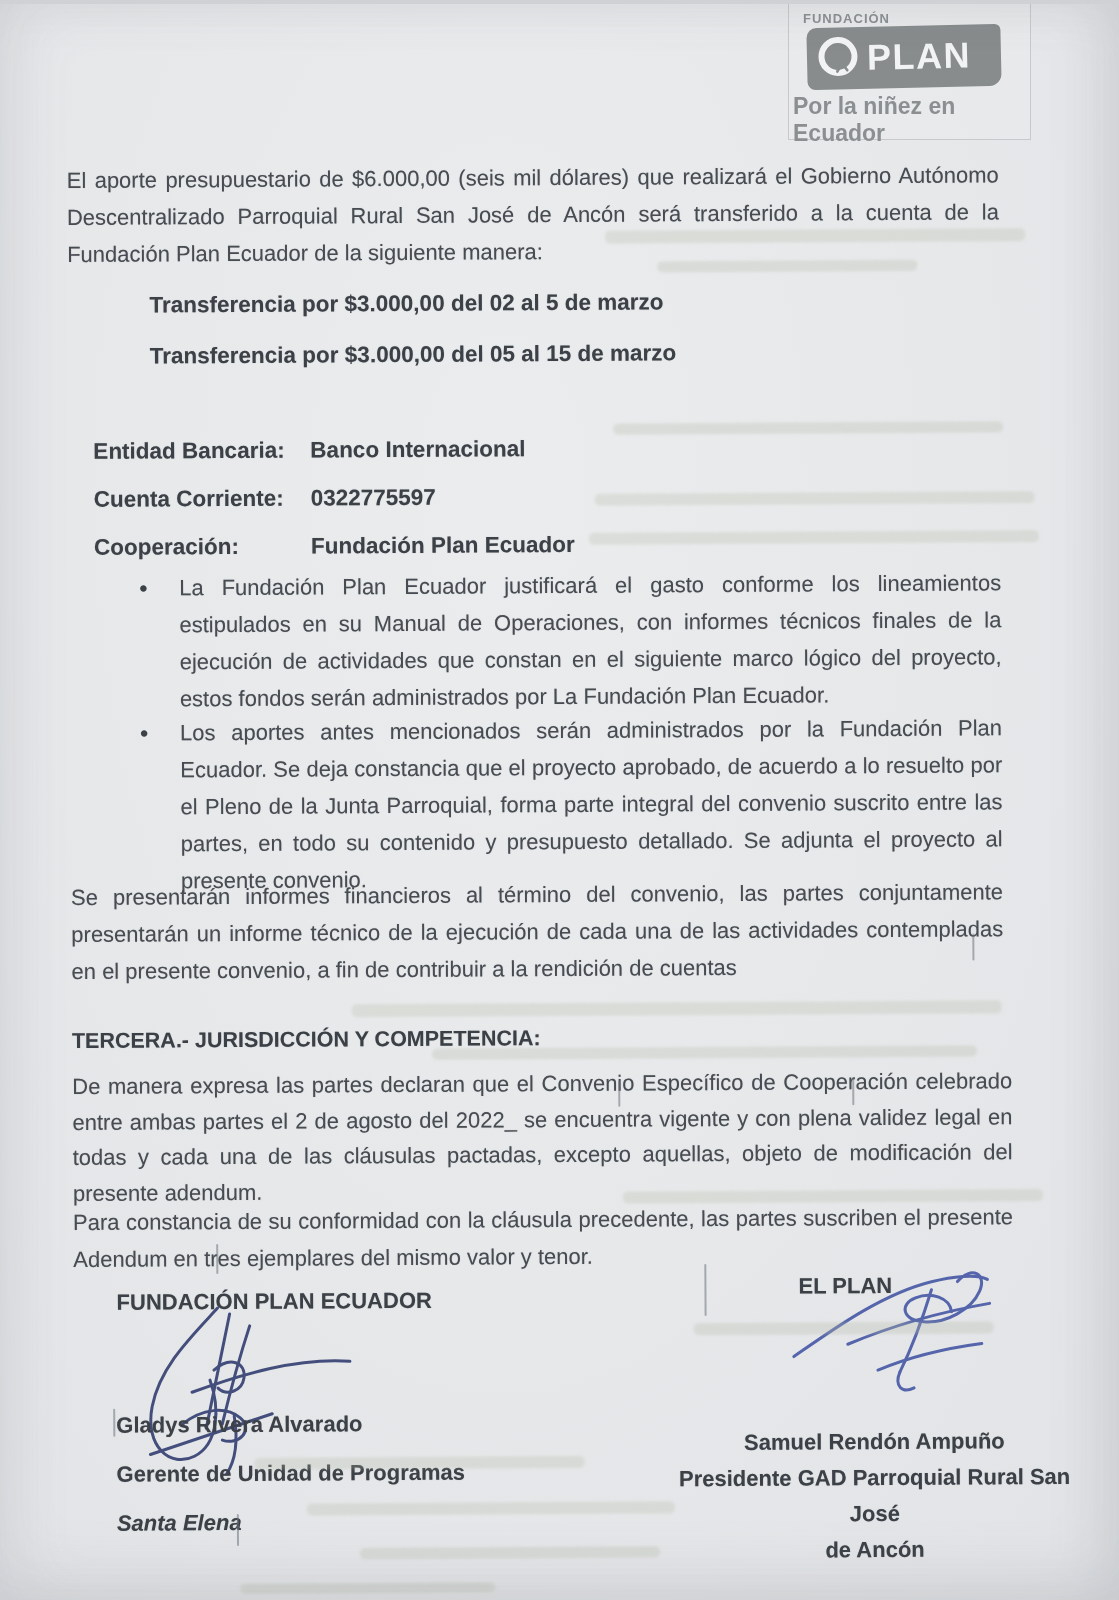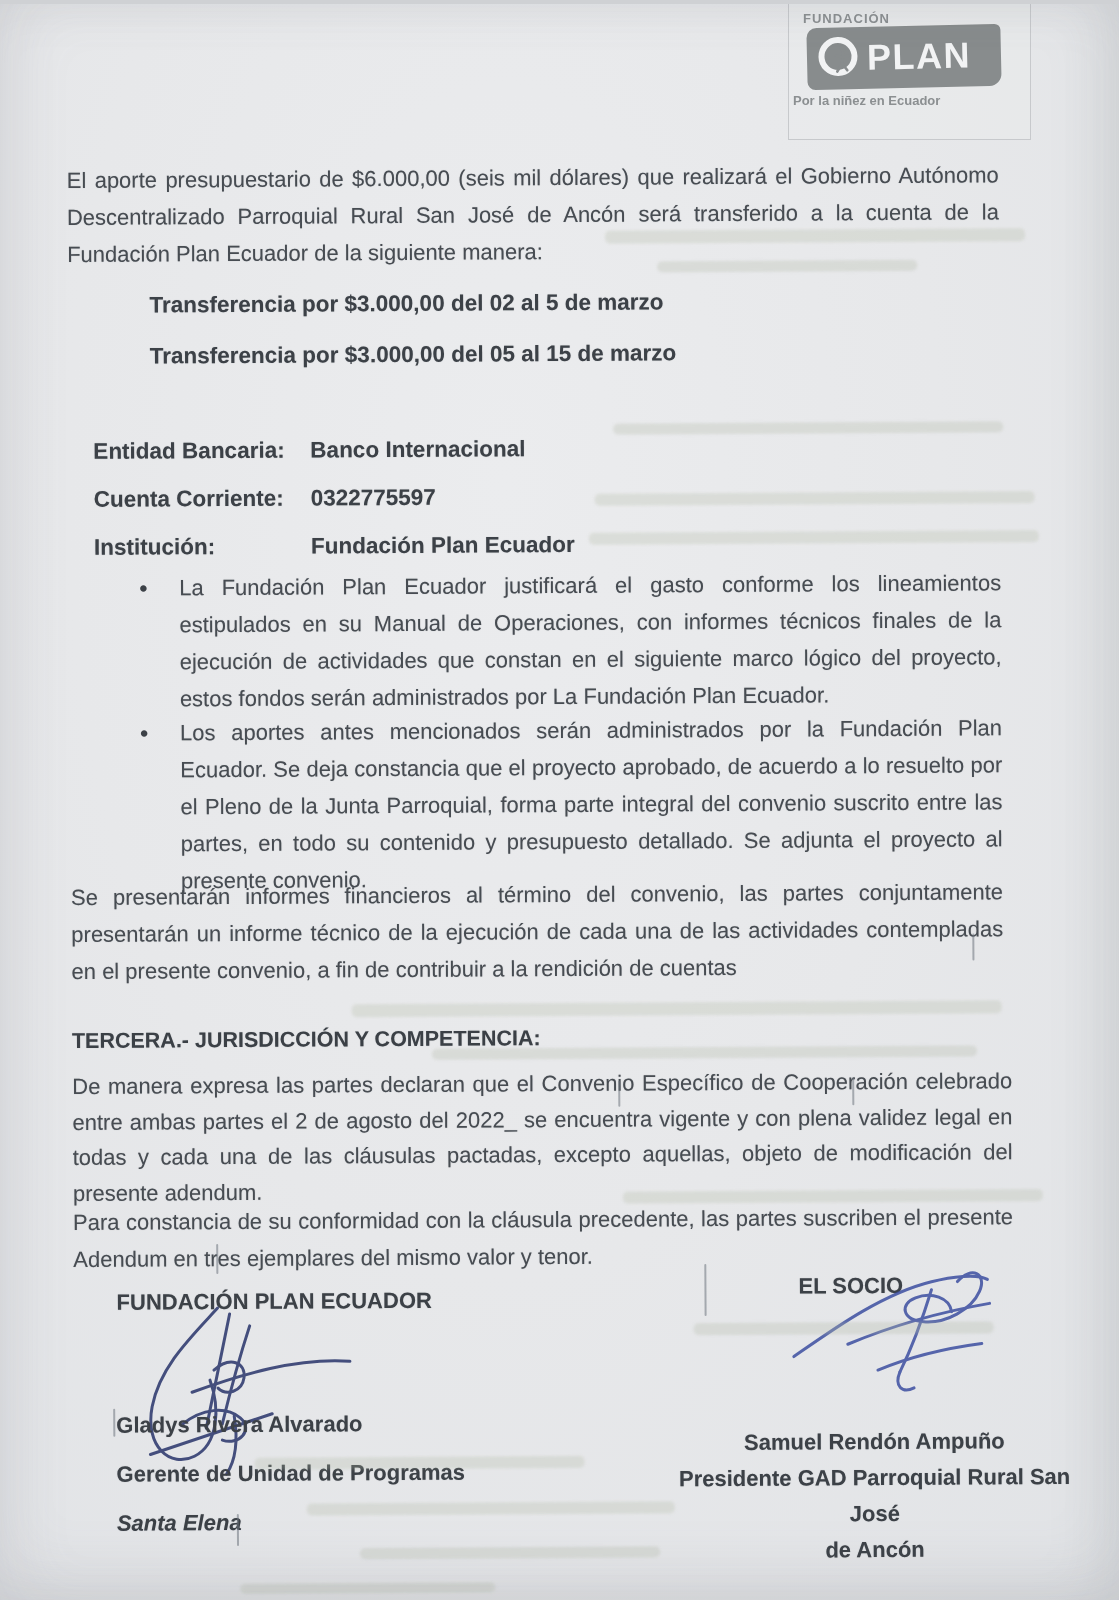--- a/index.html
+++ b/index.html
@@ -22,21 +22,21 @@
        text-shadow:0 0 1px rgba(70,75,82,0.30);}
   
   .logo-box{position:absolute;left:788px;top:-2px;width:241px;height:136px;
             border:1px solid #c7c9cc;background:rgba(236,237,239,0.35);}
   .logo-fundacion{position:absolute;left:14px;top:8px;font-size:13px;font-weight:bold;
                   letter-spacing:1px;color:#8b8f91;}
   .logo-banner{position:absolute;left:18px;top:23px;width:194px;height:62px;
                background:#888c8d;border-radius:10px 6px 12px 8px;transform:rotate(-1.3deg);
                display:flex;align-items:center;padding-left:8px;box-sizing:border-box;}
   .logo-plan-text{color:#f2f3f4;font-size:36px;font-weight:800;letter-spacing:1.5px;margin-left:6px;}
-  .logo-tagline{position:absolute;left:4px;top:90px;width:210px;font-size:13px;font-weight:bold;
+  .logo-tagline{position:absolute;left:4px;top:90px;width:210px;font-size:23px;font-weight:bold;
                 color:#8b8f91;}
   
   .transfer{position:absolute;left:152px;font-size:22.5px;font-weight:bold;color:#3c4147;
             text-shadow:0 0 1px rgba(70,75,82,0.30);}
   .bank-label{position:absolute;left:95px;font-size:22.5px;font-weight:bold;color:#3c4147;
               text-shadow:0 0 1px rgba(70,75,82,0.30);}
   .bank-value{position:absolute;left:312px;font-size:22.5px;font-weight:bold;color:#3c4147;
               text-shadow:0 0 1px rgba(70,75,82,0.30);}
   
   .bullet-dot{position:absolute;left:140px;font-size:24px;color:#3c4147;}
@@ -87,39 +87,39 @@
 
     <p class="txt" style="left:70px;top:155px;width:932px;margin:0;">El aporte presupuestario de $6.000,00 (seis mil dólares) que realizará el Gobierno Autónomo Descentralizado Parroquial Rural San José de Ancón será transferido a la cuenta de la Fundación Plan Ecuador de la siguiente manera:</p>
 
     <div class="transfer" style="top:286px;">Transferencia por $3.000,00 del 02 al 5 de marzo</div>
     <div class="transfer" style="top:337px;">Transferencia por $3.000,00 del 05 al 15 de marzo</div>
 
     <div class="bank-label" style="top:432px;">Entidad Bancaria:</div>
     <div class="bank-value" style="top:432px;">Banco Internacional</div>
     <div class="bank-label" style="top:480px;">Cuenta Corriente:</div>
     <div class="bank-value" style="top:480px;">0322775597</div>
-    <div class="bank-label" style="top:528px;">Institución:</div>
+    <div class="bank-label" style="top:528px;">Cooperación:</div>
     <div class="bank-value" style="top:528px;">Fundación Plan Ecuador</div>
 
     <span class="bullet-dot" style="top:568px;">•</span>
     <p class="bullet-text" style="top:563px;margin:0;">La Fundación Plan Ecuador justificará el gasto conforme los lineamientos estipulados en su Manual de Operaciones, con informes técnicos finales de la ejecución de actividades que constan en el siguiente marco lógico del proyecto, estos fondos serán administrados por La Fundación Plan Ecuador.</p>
 
     <span class="bullet-dot" style="top:713px;">•</span>
     <p class="bullet-text" style="top:708px;margin:0;">Los aportes antes mencionados serán administrados por la Fundación Plan Ecuador. Se deja constancia que el proyecto aprobado, de acuerdo a lo resuelto por el Pleno de la Junta Parroquial, forma parte integral del convenio suscrito entre las partes, en todo su contenido y presupuesto detallado. Se adjunta el proyecto al presente convenio.</p>
 
     <p class="txt" style="left:70px;top:872px;width:932px;margin:0;">Se presentarán informes financieros al término del convenio, las partes conjuntamente presentarán un informe técnico de la ejecución de cada una de las actividades contempladas en el presente convenio, a fin de contribuir a la rendición de cuentas</p>
 
     <div class="heading" style="top:1022px;">TERCERA.- JURISDICCIÓN Y COMPETENCIA:</div>
 
     <p class="txt" style="left:70px;top:1062px;width:940px;margin:0;line-height:35.5px;">De manera expresa las partes declaran que el Convenio Específico de Cooperación celebrado entre ambas partes el 2 de agosto del 2022_ se encuentra vigente y con plena validez legal en todas y cada una de las cláusulas pactadas, excepto aquellas, objeto de modificación del presente adendum.</p>
 
     <p class="txt" style="left:70px;top:1197px;width:940px;margin:0;">Para constancia de su conformidad con la cláusula precedente, las partes suscriben el presente Adendum en tres ejemplares del mismo valor y tenor.</p>
 
     <div class="sig-org" style="left:113px;top:1283px;">FUNDACIÓN PLAN ECUADOR</div>
-    <div class="sig-org" style="left:795px;top:1271px;">EL SOCIO</div>
+    <div class="sig-org" style="left:795px;top:1271px;">EL PLAN</div>
 
     <svg class="sig-svg" style="left:118px;top:1290px;" width="235" height="180" viewBox="0 0 235 180">
       <g fill="none" stroke="#2e3a6e" stroke-width="3" stroke-linecap="round" opacity="0.88">
         <path d="M96,12 C70,40 38,70 30,110 C22,150 48,172 72,160 C96,148 98,112 88,84"></path>
         <path d="M108,18 C100,55 92,95 84,132"></path>
         <path d="M128,30 C118,60 108,96 100,128"></path>
         <path d="M92,74 C108,60 124,66 122,82 C120,96 104,100 96,92"></path>
         <path d="M70,96 C120,78 176,62 228,66"></path>
         <path d="M60,128 C80,112 104,110 118,122 C132,134 116,150 100,144"></path>
         <path d="M28,158 L150,118"></path>

